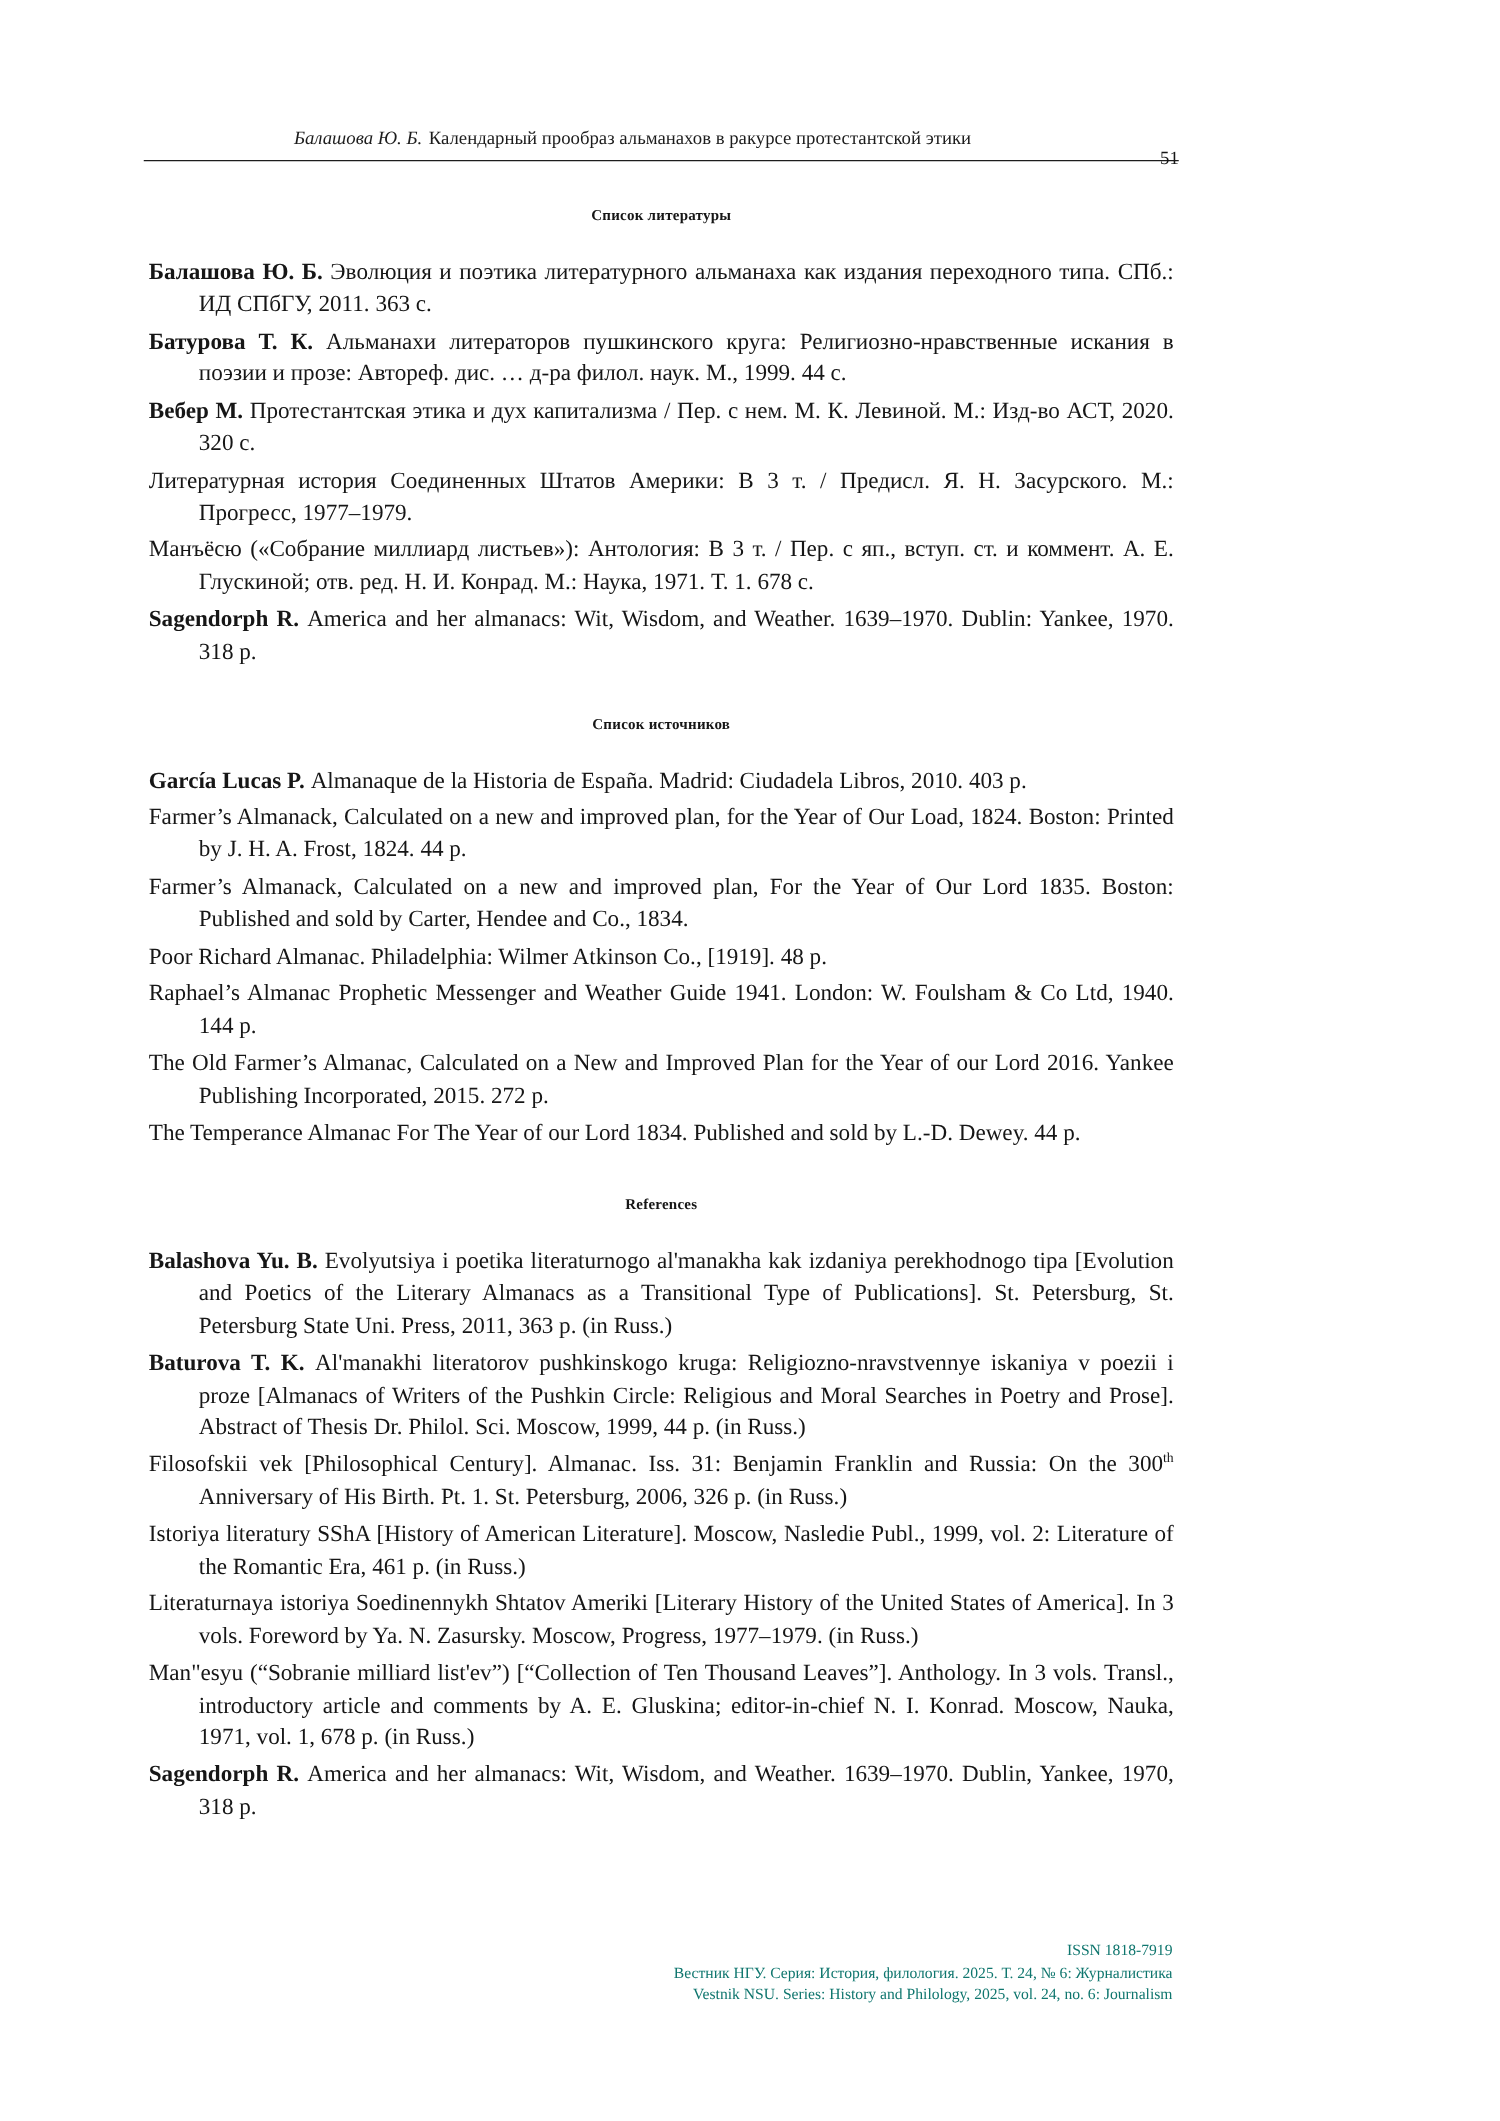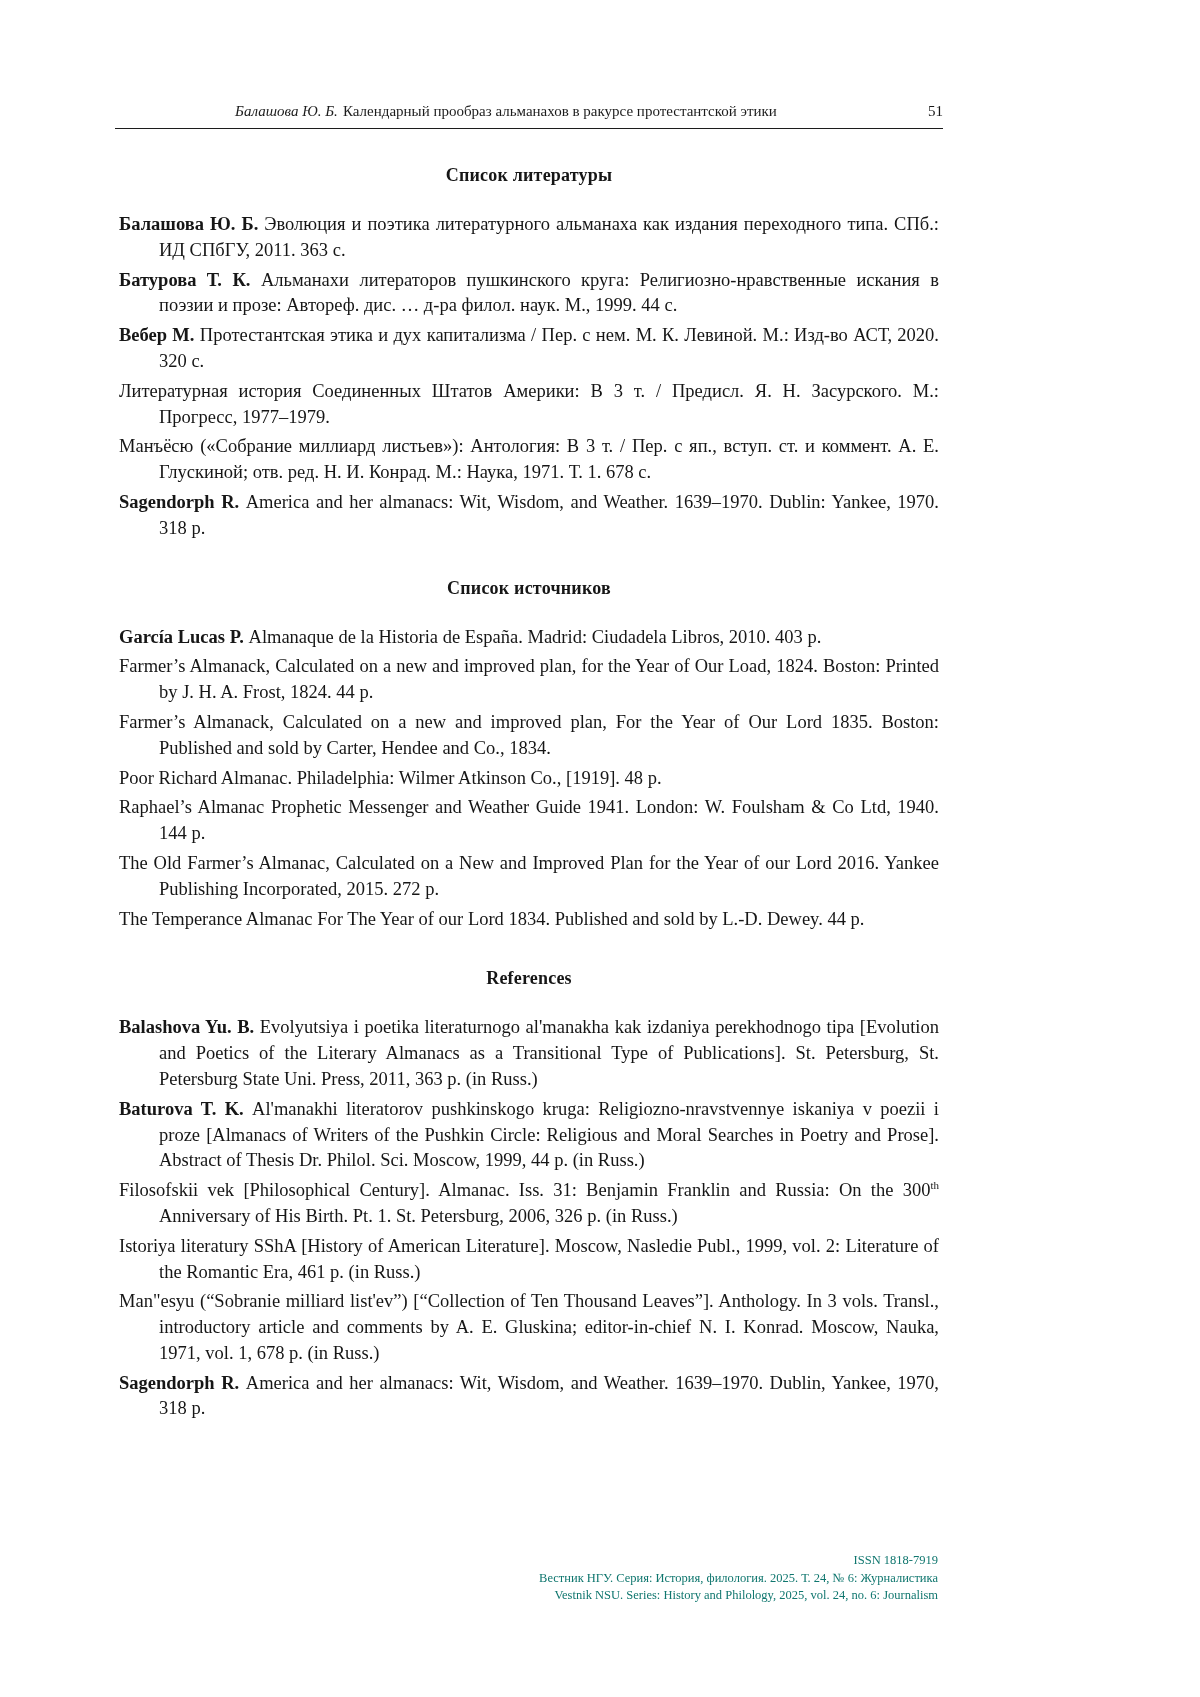--- a/index.html
+++ b/index.html
@@ -25,32 +25,32 @@
     position: relative;
     font-size: 15px;
     line-height: 19px;
     padding: 0 46px 0 0;
   }
   .rh-text { text-align: center; color: #1c1c1c; }
   .rh-author { font-style: italic; margin-right: 0.35em; }
   .rh-page {
     position: absolute;
     right: 0;
-    top: 0;
+    top: 16px;
     font-size: 15px;
     text-align: right;
   }
   .header-rule {
     margin-top: 7px;
     border-bottom: 1.6px solid #1c1c1c;
     height: 0;
   }
   
   .section-heading {
-    font-size: 18px;
+    font-size: 12px;
     font-weight: bold;
     text-align: center;
     margin: 36px 0 26px 0;
     letter-spacing: 0.2px;
   }
   .entry {
     margin: 4px;
     font-size: 18.5px;
     line-height: 25.8px;
     text-align: justify;
@@ -100,20 +100,21 @@
         <p class="entry">Farmer’s Almanack, Calculated on a new and improved plan, For the Year of Our Lord 1835. Boston: Published and sold by Carter, Hendee and Co., 1834.</p>
         <p class="entry">Poor Richard Almanac. Philadelphia: Wilmer Atkinson Co., [1919]. 48 p.</p>
         <p class="entry">Raphael’s Almanac Prophetic Messenger and Weather Guide 1941. London: W. Foulsham &amp; Co Ltd, 1940. 144 p.</p>
         <p class="entry">The Old Farmer’s Almanac, Calculated on a New and Improved Plan for the Year of our Lord 2016. Yankee Publishing Incorporated, 2015. 272 p.</p>
         <p class="entry">The Temperance Almanac For The Year of our Lord 1834. Published and sold by L.-D. Dewey. 44 p.</p>
         <h2 class="section-heading">References</h2>
         <p class="entry"><span class="entry-lead">Balashova Yu. B. </span>Evolyutsiya i poetika literaturnogo al'manakha kak izdaniya perekhodnogo tipa [Evolution and Poetics of the Literary Almanacs as a Transitional Type of Publications]. St. Petersburg, St. Petersburg State Uni. Press, 2011, 363 p. (in Russ.)</p>
         <p class="entry"><span class="entry-lead">Baturova T. K. </span>Al'manakhi literatorov pushkinskogo kruga: Religiozno-nravstvennye iskaniya v poezii i proze [Almanacs of Writers of the Pushkin Circle: Religious and Moral Searches in Poetry and Prose]. Abstract of Thesis Dr. Philol. Sci. Moscow, 1999, 44 p. (in Russ.)</p>
         <p class="entry">Filosofskii vek [Philosophical Century]. Almanac. Iss. 31: Benjamin Franklin and Russia: On the 300<sup>th</sup> Anniversary of His Birth. Pt. 1. St. Petersburg, 2006, 326 p. (in Russ.)</p>
         <p class="entry">Istoriya literatury SShA [History of American Literature]. Moscow, Nasledie Publ., 1999, vol. 2: Literature of the Romantic Era, 461 p. (in Russ.)</p>
+        <p class="entry">Literaturnaya istoriya Soedinennykh Shtatov Ameriki [Literary History of the United States of America]. In 3 vols. Foreword by Ya. N. Zasursky. Moscow, Progress, 1977–1979. (in Russ.)</p>
         <p class="entry">Man"esyu (“Sobranie milliard list'ev”) [“Collection of Ten Thousand Leaves”]. Anthology. In 3 vols. Transl., introductory article and comments by A. E. Gluskina; editor-in-chief N. I. Konrad. Moscow, Nauka, 1971, vol. 1, 678 p. (in Russ.)</p>
         <p class="entry"><span class="entry-lead">Sagendorph R. </span>America and her almanacs: Wit, Wisdom, and Weather. 1639–1970. Dublin, Yankee, 1970, 318 p.</p>
       </main>
 
   </div>
 
   <footer class="footer">
     <div>ISSN 1818-7919</div>
     <div>Вестник НГУ. Серия: История, филология. 2025. Т. 24, № 6: Журналистика</div>
     <div>Vestnik NSU. Series: History and Philology, 2025, vol. 24, no. 6: Journalism</div>

